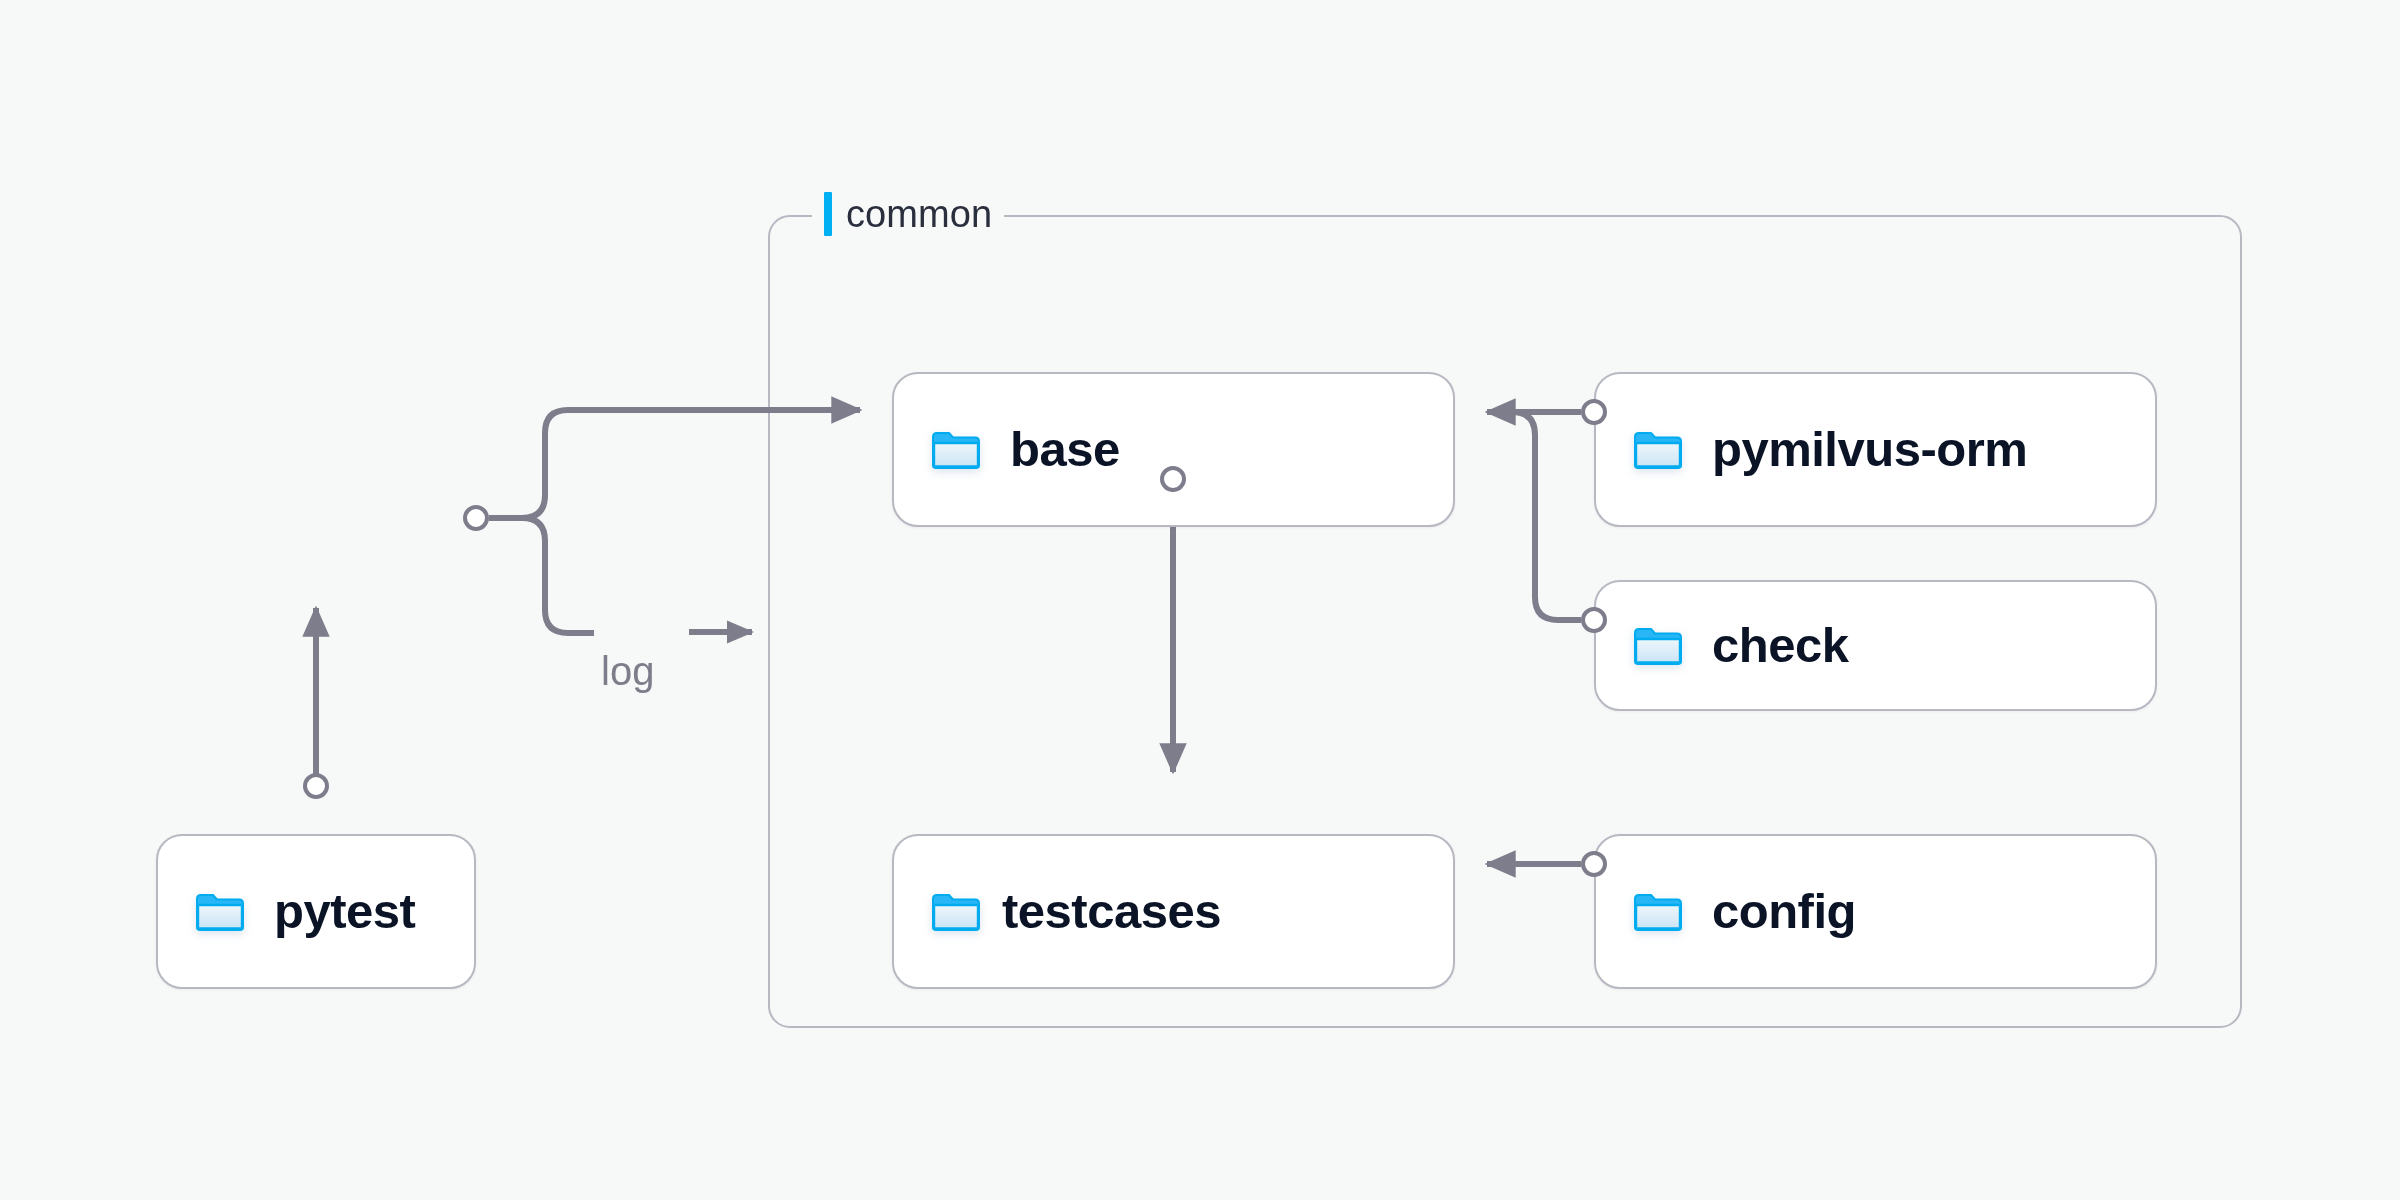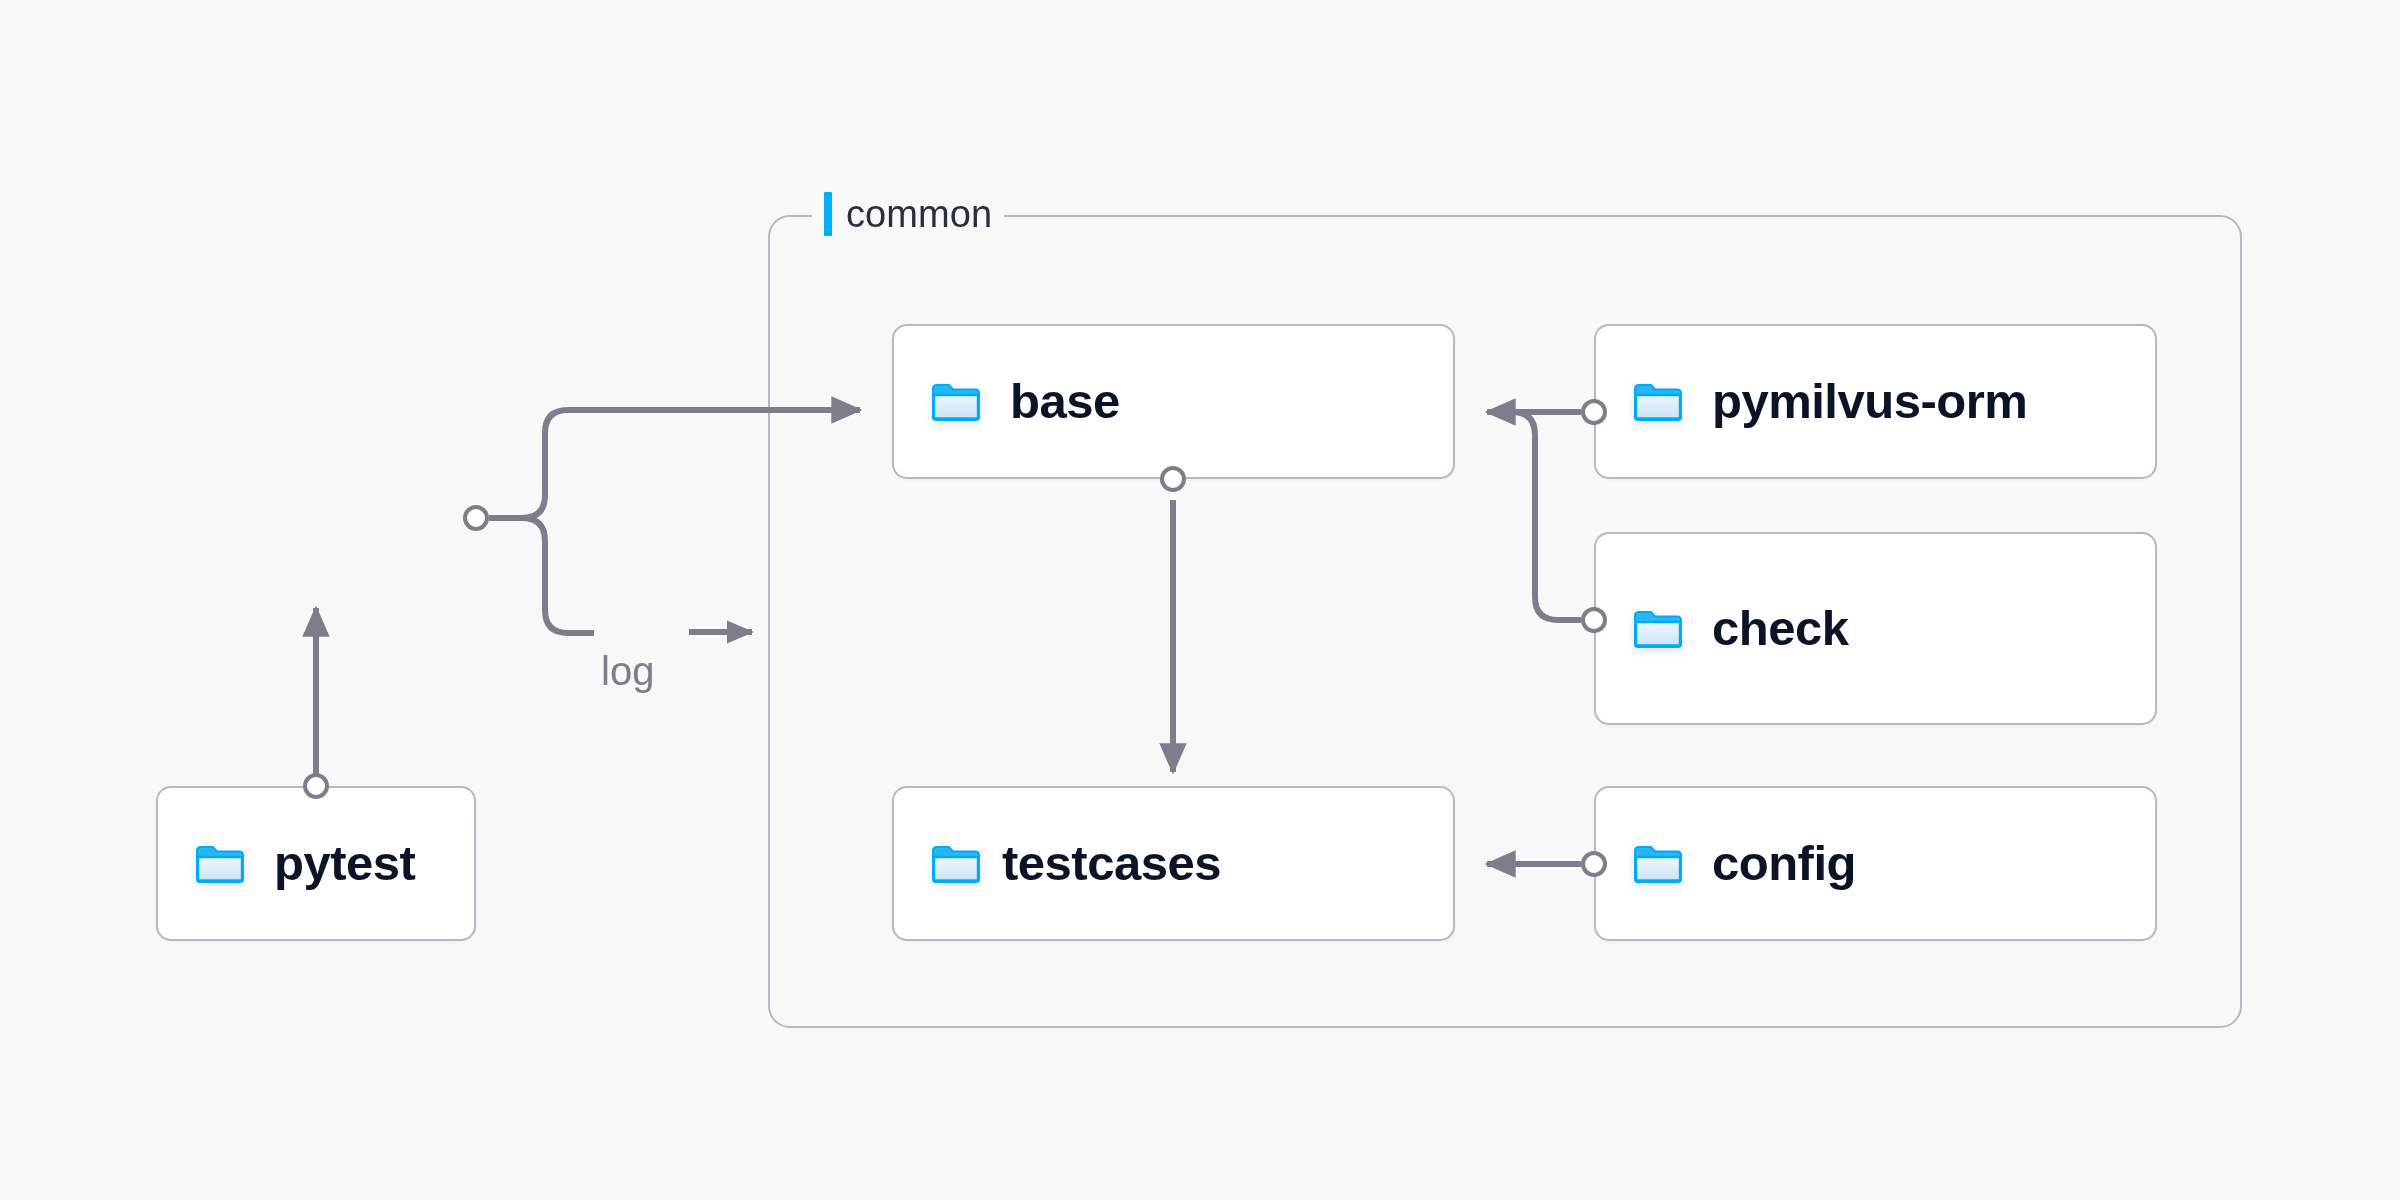--- a/index.html
+++ b/index.html
@@ -57,26 +57,27 @@
     color: #2a2f3e;
     letter-spacing: 0.1px;
     white-space: nowrap;
     line-height: 1;
   }
   .node {
     position: absolute;
     box-sizing: border-box;
     background: #ffffff;
     border: 2px solid #b8b8c2;
-    border-radius: 15px;
+    border-radius: 26px;
     display: flex;
     align-items: center;
     padding-left: 36px;
     gap: 28px;
     box-shadow: 0 1px 3px rgba(30,35,55,0.055);
+    margin-top: 48px;
   }
   .node-label {
     font-size: 49px;
     font-weight: 700;
     color: #0b1426;
     white-space: nowrap;
     line-height: 1;
     letter-spacing: -0.5px;
   }
   .folder-icon {
@@ -181,21 +182,21 @@
 
   <div class="node" style="left:1594px; top:324px; width:563px; height:155px;">
     <svg class="folder-icon" viewBox="0 0 52 42">
       <path d="M3 8 Q3 4 7 4 H19 L23 8.5 H45 Q49 8.5 49 12.5 V36 Q49 39 46 39 H6 Q3 39 3 36 Z" fill="#29b6f6" stroke="#00acef" stroke-width="2"></path>
       <path d="M4 14 H48 V37.5 H4 Z" fill="url(#folderGrad)" stroke="#00acef" stroke-width="2.4"></path>
     </svg>
     <span class="node-label">pymilvus-orm</span>
   </div>
   <div class="port" style="left:1581px; top:399px;"></div>
 
-  <div class="node" style="left:1594px; top:532px; width:563px; height:193px;">
+  <div class="node" style="left:1594px; top:532px; width:563px; height:131px;">
     <svg class="folder-icon" viewBox="0 0 52 42">
       <path d="M3 8 Q3 4 7 4 H19 L23 8.5 H45 Q49 8.5 49 12.5 V36 Q49 39 46 39 H6 Q3 39 3 36 Z" fill="#29b6f6" stroke="#00acef" stroke-width="2"></path>
       <path d="M4 14 H48 V37.5 H4 Z" fill="url(#folderGrad)" stroke="#00acef" stroke-width="2.4"></path>
     </svg>
     <span class="node-label">check</span>
   </div>
   <div class="port" style="left:1581px; top:607px;"></div>
 
   <div class="node" style="left:1594px; top:786px; width:563px; height:155px;">
     <svg class="folder-icon" viewBox="0 0 52 42">

